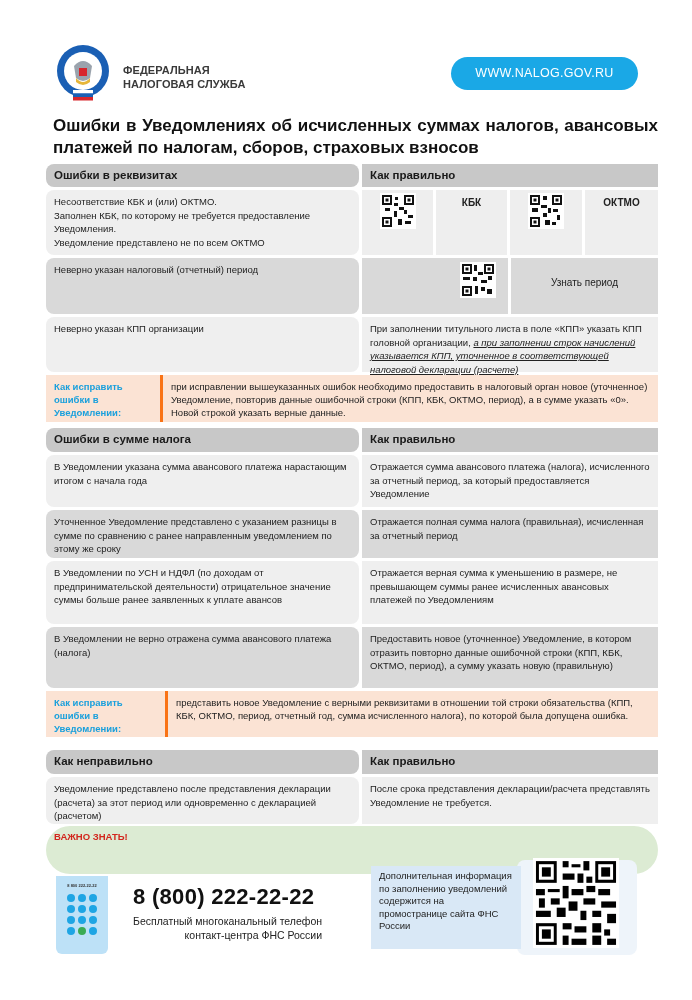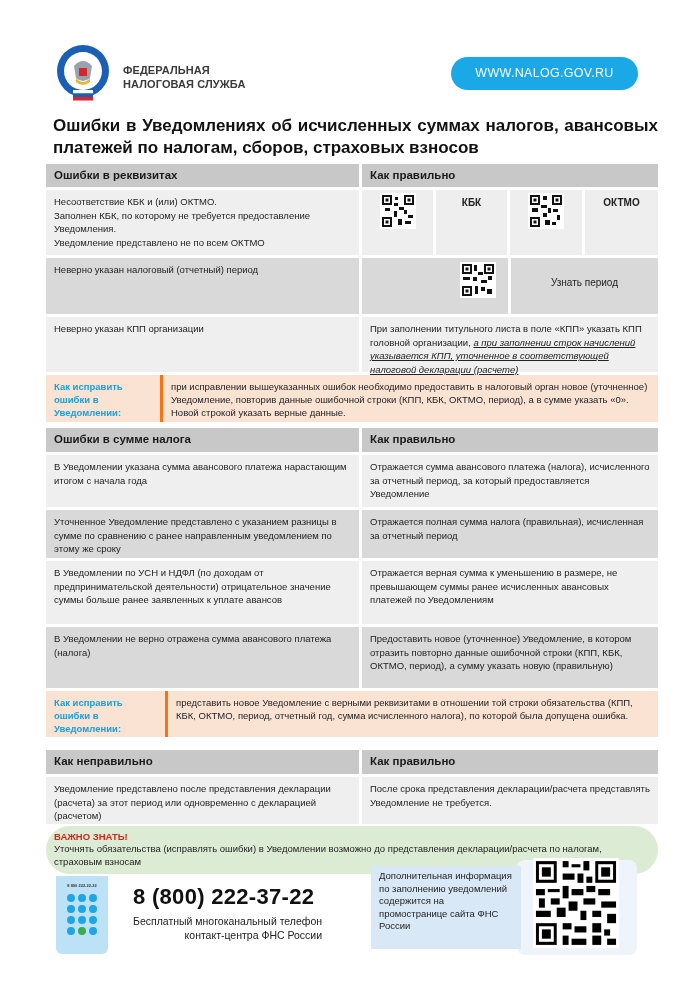--- a/index.html
+++ b/index.html
@@ -8,21 +8,21 @@
 
   .header { position: absolute; left: 0; top: 0; width: 692px; height: 105px; }
   .logo { position: absolute; left: 56px; top: 44px; width: 54px; height: 58px; }
   .logo-text { position: absolute; left: 123px; top: 63px; font-size: 11px; font-weight: bold; line-height: 14px; color: #3a3a3a; letter-spacing: 0.1px; }
   .site-pill { position: absolute; left: 451px; top: 57px; width: 187px; height: 33px; border-radius: 17px; background: #1aa8e6; color: #fff; font-size: 12.5px; text-align: center; line-height: 33px; letter-spacing: 0.3px; }
 
   .title { position: absolute; left: 53px; top: 115px; width: 605px; font-size: 17px; font-weight: bold; line-height: 22px; color: #111; text-align: justify; text-align-last: left; }
 
   .block { position: absolute; left: 46px; width: 612px; }
   .row { display: flex; width: 612px; margin-bottom: 3px; }
-  .c1 { width: 313px; margin-right: 3px; padding: 5px 8px; font-size: 9.5px; line-height: 13.5px; }
+  .c1 { width: 313px; margin-right: 3px; padding: 5px 8px; font-size: 9.5px; line-height: 13.5px; border-radius: 8px; }
   .c2 { width: 296px; padding: 5px 8px; font-size: 9.5px; line-height: 13.5px; }
   .hdr .c1, .hdr .c2 { background: #c8c8c8; font-weight: bold; font-size: 11.5px; color: #1a1a1a; padding: 0 8px; display: flex; align-items: center; }
   .light { background: #efefef; }
   .dark  { background: #d9d9d9; }
 
   .fix { display: flex; width: 612px; background: #fbe3d4; margin-bottom: 3px; }
   .fix .lab { width: 117px; padding: 5px 8px; color: #1aa0dc; font-weight: bold; font-size: 9.5px; line-height: 13px; border-right: 3px solid #f97316; }
   .fix .txt { flex: 1; padding: 5px 8px; font-size: 9.5px; line-height: 13px; }
   .qrsub { display: flex; gap: 3px; height: 100%; text-align: center; }
   .qrsub > div { background: #eeeeee; }
@@ -229,41 +229,40 @@
     <div class="c2">Как правильно</div>
   </div>
   <div class="row" style="height:47px;">
     <div class="c1 light">Уведомление представлено после представления декларации  (расчета) за этот период или одновременно с декларацией (расчетом)</div>
     <div class="c2 light">После срока представления декларации/расчета представлять Уведомление не требуется.</div>
   </div>
 </div>
 
 <div class="important">
   <div class="h">ВАЖНО ЗНАТЬ!</div>
-  <div class="t">Уточнять обязательства (исправлять ошибки) в Уведомлении возможно до представления декларации/расчета по налогам, страховым взносам</div>
 </div>
 
 <div class="phone-card">
   <div class="small">8 800 222-22-22</div>
   <div class="dots">
     <div class="dot"></div>
       <div class="dot"></div>
       <div class="dot"></div>
     <div class="dot"></div>
       <div class="dot"></div>
       <div class="dot"></div>
     <div class="dot"></div>
       <div class="dot"></div>
       <div class="dot"></div>
     <div class="dot"></div>
       <div class="dot g"></div>
       <div class="dot"></div>
   </div>
 </div>
-<div class="phone">8 (800) 222-37-22</div>
+<div class="phone">8 (800) 222-22-22</div>
 <div class="phone-sub">
   <div>Бесплатный многоканальный телефон</div>
   <div>контакт-центра ФНС России</div>
 </div>
 
 <div class="qr-big-wrap"></div>
 <div class="info-box">Дополнительная информация по заполнению уведомлений содержится на промостранице сайта ФНС России</div>
 <div class="qr-big">
   <svg width="86" height="90" viewBox="0 0 29 29" preserveAspectRatio="none">
     <rect width="29" height="29" fill="#fff"></rect>

